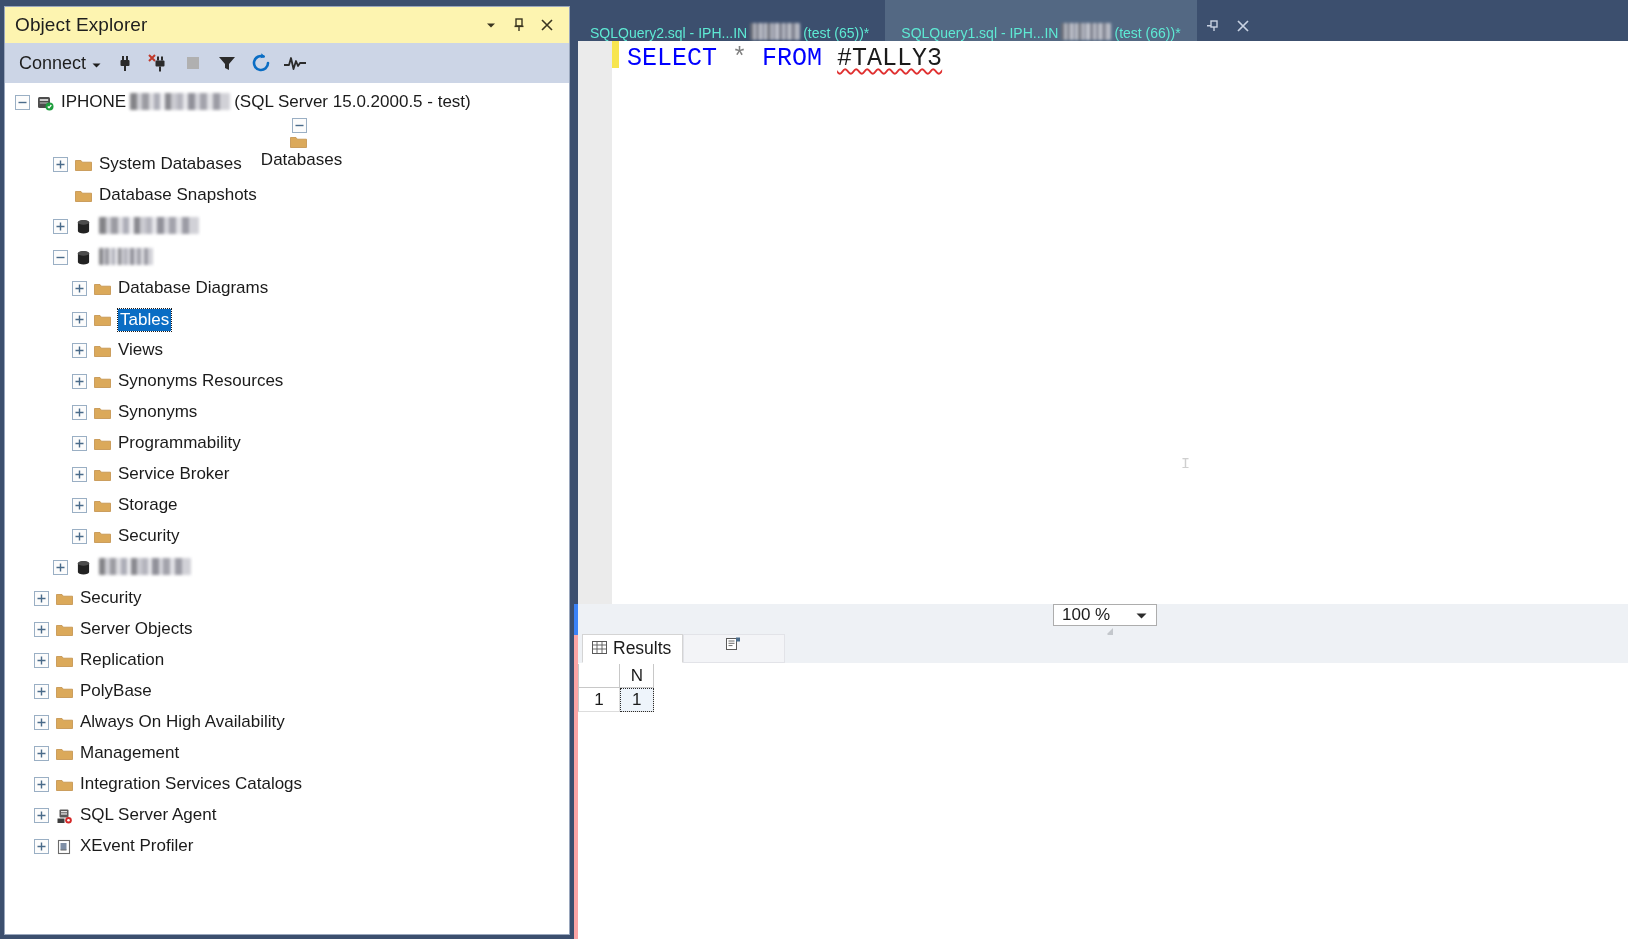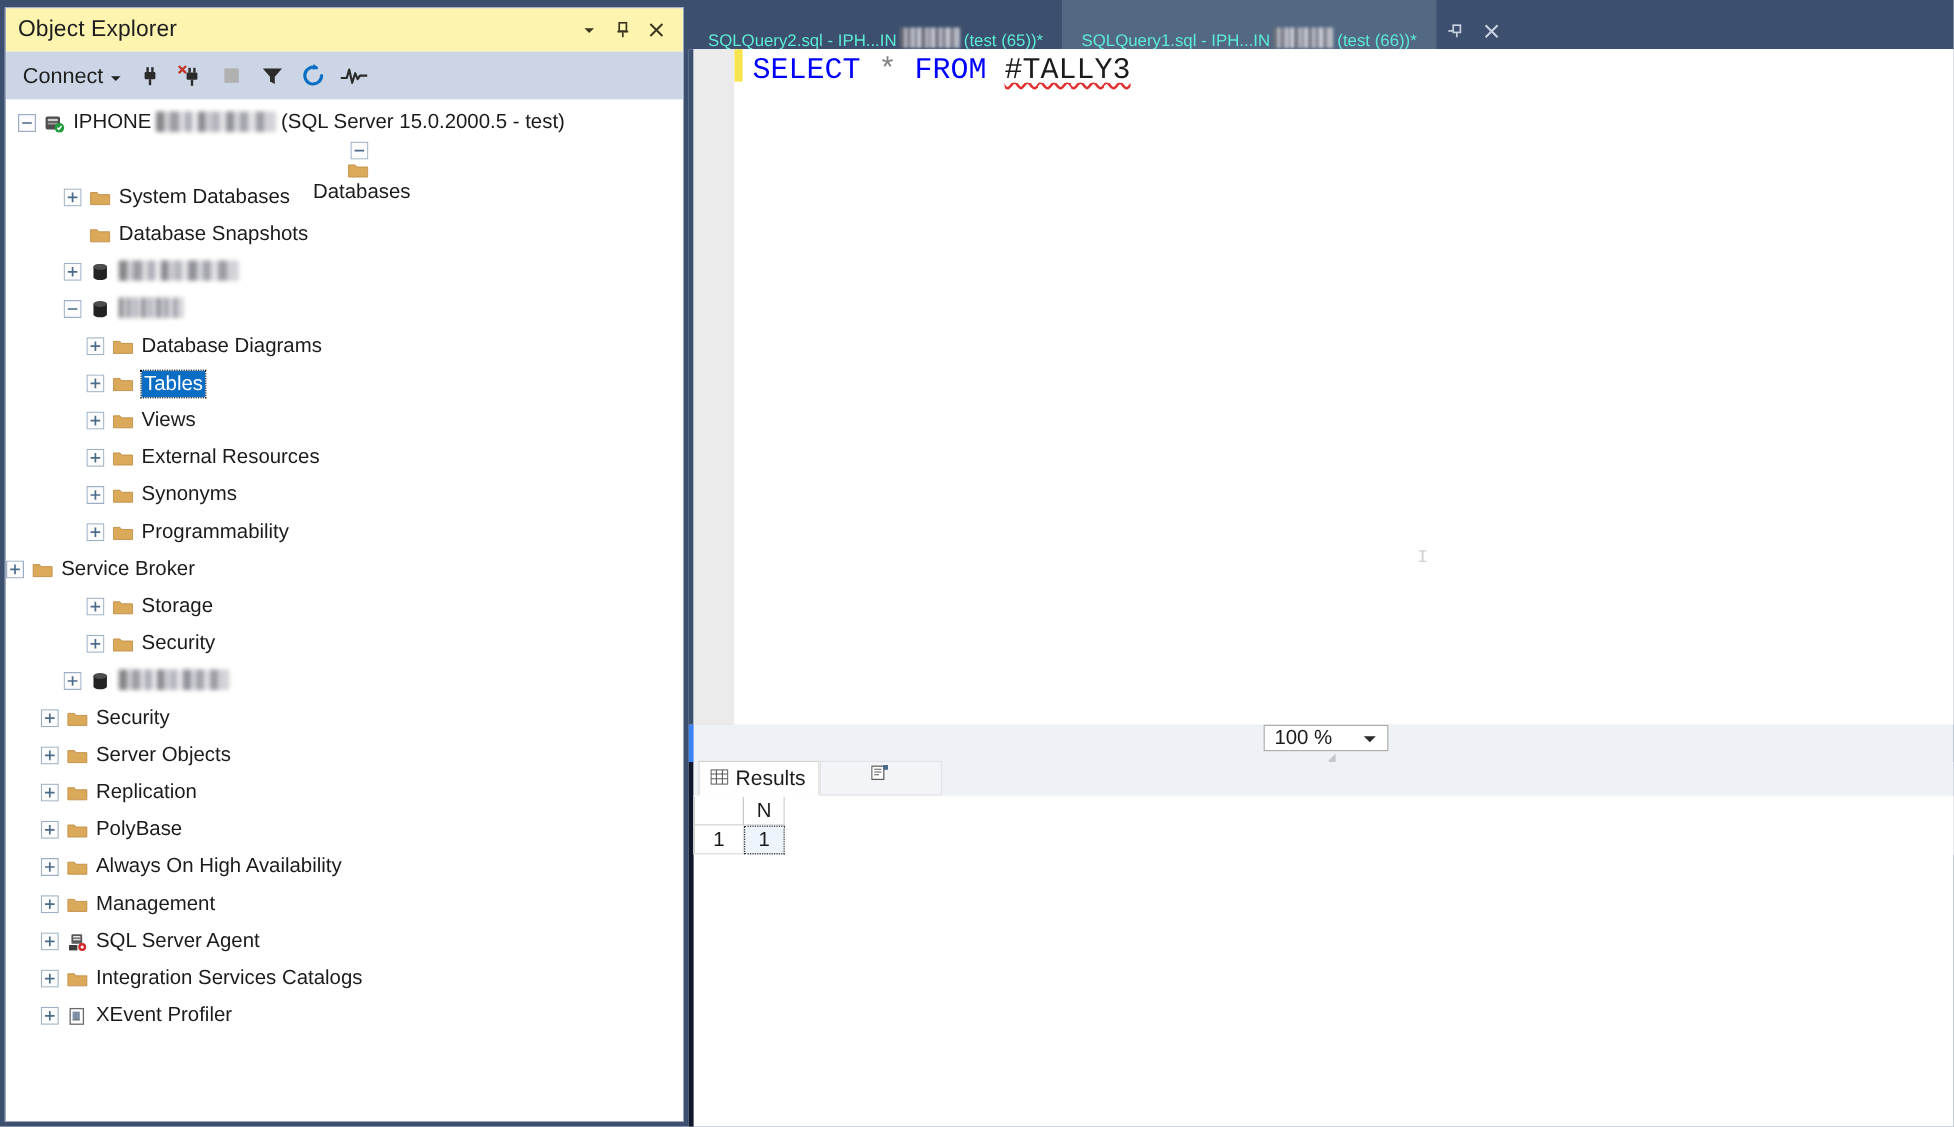--- a/index.html
+++ b/index.html
@@ -236,21 +236,21 @@
     margin-left: 10px;
     cursor: pointer;
     display: flex; align-items: center;
   }
 
   .results-pane {
     position: absolute;
     left: 0; top: 635px;
     width: 1054px; height: 304px;
     background: #ffffff;
-    border-left: 4px solid #0f172a;
+    border-left: 4px solid #fca5a5;
   }
   .results-tabs {
     height: 29px;
     background: #eef1f5;
     display: flex; align-items: flex-end;
     padding-left: 4px;
     border-bottom: 1px solid #ffffff;
   }
   .res-tab {
     height: 29px;
@@ -517,21 +517,21 @@
             <svg width="15" height="15" viewBox="0 0 15 15">
               <rect x="0.5" y="0.5" width="14" height="14" fill="#fcfcfc" stroke="#9aafc4"></rect>
               <path d="M3.5 7.5 L11.5 7.5 M7.5 3.5 L7.5 11.5" stroke="#4a6b8a" stroke-width="1.4"></path>
             </svg>
           </span>
           <span class="tree-icon">
             <svg width="17" height="14" viewBox="0 0 17 14">
               <path d="M0.5 2.5 L6 2.5 L7.3 4.2 L16.5 4.2 L16.5 12.5 L0.5 12.5 Z" fill="#dba95a" stroke="#c2914a" stroke-width="0.8"></path>
             </svg>
           </span>
-          <span class="tree-label">External Resources</span>
+          <span class="tree-label">Synonyms Resources</span>
         </div>
         <div class="tree-row" style="padding-left: 67px;">
           <span class="tree-expander">
             <svg width="15" height="15" viewBox="0 0 15 15">
               <rect x="0.5" y="0.5" width="14" height="14" fill="#fcfcfc" stroke="#9aafc4"></rect>
               <path d="M3.5 7.5 L11.5 7.5 M7.5 3.5 L7.5 11.5" stroke="#4a6b8a" stroke-width="1.4"></path>
             </svg>
           </span>
           <span class="tree-icon">
             <svg width="17" height="14" viewBox="0 0 17 14">
@@ -547,21 +547,21 @@
               <path d="M3.5 7.5 L11.5 7.5 M7.5 3.5 L7.5 11.5" stroke="#4a6b8a" stroke-width="1.4"></path>
             </svg>
           </span>
           <span class="tree-icon">
             <svg width="17" height="14" viewBox="0 0 17 14">
               <path d="M0.5 2.5 L6 2.5 L7.3 4.2 L16.5 4.2 L16.5 12.5 L0.5 12.5 Z" fill="#dba95a" stroke="#c2914a" stroke-width="0.8"></path>
             </svg>
           </span>
           <span class="tree-label">Programmability</span>
         </div>
-        <div class="tree-row" style="">
+        <div class="tree-row" style="padding-left: 67px;">
           <span class="tree-expander">
             <svg width="15" height="15" viewBox="0 0 15 15">
               <rect x="0.5" y="0.5" width="14" height="14" fill="#fcfcfc" stroke="#9aafc4"></rect>
               <path d="M3.5 7.5 L11.5 7.5 M7.5 3.5 L7.5 11.5" stroke="#4a6b8a" stroke-width="1.4"></path>
             </svg>
           </span>
           <span class="tree-icon">
             <svg width="17" height="14" viewBox="0 0 17 14">
               <path d="M0.5 2.5 L6 2.5 L7.3 4.2 L16.5 4.2 L16.5 12.5 L0.5 12.5 Z" fill="#dba95a" stroke="#c2914a" stroke-width="0.8"></path>
             </svg>
@@ -688,53 +688,53 @@
               <rect x="0.5" y="0.5" width="14" height="14" fill="#fcfcfc" stroke="#9aafc4"></rect>
               <path d="M3.5 7.5 L11.5 7.5 M7.5 3.5 L7.5 11.5" stroke="#4a6b8a" stroke-width="1.4"></path>
             </svg>
           </span>
           <span class="tree-icon">
             <svg width="17" height="14" viewBox="0 0 17 14">
               <path d="M0.5 2.5 L6 2.5 L7.3 4.2 L16.5 4.2 L16.5 12.5 L0.5 12.5 Z" fill="#dba95a" stroke="#c2914a" stroke-width="0.8"></path>
             </svg>
           </span>
           <span class="tree-label">Management</span>
+        </div>
+        <div class="tree-row" style="padding-left: 29px;">
+          <span class="tree-expander">
+            <svg width="15" height="15" viewBox="0 0 15 15">
+              <rect x="0.5" y="0.5" width="14" height="14" fill="#fcfcfc" stroke="#9aafc4"></rect>
+              <path d="M3.5 7.5 L11.5 7.5 M7.5 3.5 L7.5 11.5" stroke="#4a6b8a" stroke-width="1.4"></path>
+            </svg>
+          </span>
+          <span class="tree-icon">
+            <svg width="17" height="14" viewBox="0 0 17 14">
+              <path d="M0.5 2.5 L6 2.5 L7.3 4.2 L16.5 4.2 L16.5 12.5 L0.5 12.5 Z" fill="#dba95a" stroke="#c2914a" stroke-width="0.8"></path>
+            </svg>
+          </span>
+          <span class="tree-label">Integration Services Catalogs</span>
         </div>
         <div class="tree-row" style="padding-left: 29px;">
           <span class="tree-expander">
             <svg width="15" height="15" viewBox="0 0 15 15">
               <rect x="0.5" y="0.5" width="14" height="14" fill="#fcfcfc" stroke="#9aafc4"></rect>
               <path d="M3.5 7.5 L11.5 7.5 M7.5 3.5 L7.5 11.5" stroke="#4a6b8a" stroke-width="1.4"></path>
             </svg>
           </span>
           <span class="tree-icon">
             <svg width="17" height="16" viewBox="0 0 17 16">
               <rect x="3.5" y="1.5" width="9" height="8" rx="1" fill="#5a5a5a"></rect>
               <rect x="5" y="3" width="6" height="1.3" fill="#e4e4e4"></rect>
               <rect x="5" y="5.3" width="6" height="1.3" fill="#e4e4e4"></rect>
               <rect x="1.5" y="10.5" width="7" height="4.5" fill="#3d3d3d"></rect>
               <circle cx="12.5" cy="12.2" r="3.3" fill="#d42828"></circle>
               <circle cx="12.5" cy="12.2" r="1.3" fill="#ffffff"></circle>
             </svg>
           </span>
           <span class="tree-label">SQL Server Agent</span>
-        </div>
-        <div class="tree-row" style="padding-left: 29px;">
-          <span class="tree-expander">
-            <svg width="15" height="15" viewBox="0 0 15 15">
-              <rect x="0.5" y="0.5" width="14" height="14" fill="#fcfcfc" stroke="#9aafc4"></rect>
-              <path d="M3.5 7.5 L11.5 7.5 M7.5 3.5 L7.5 11.5" stroke="#4a6b8a" stroke-width="1.4"></path>
-            </svg>
-          </span>
-          <span class="tree-icon">
-            <svg width="17" height="14" viewBox="0 0 17 14">
-              <path d="M0.5 2.5 L6 2.5 L7.3 4.2 L16.5 4.2 L16.5 12.5 L0.5 12.5 Z" fill="#dba95a" stroke="#c2914a" stroke-width="0.8"></path>
-            </svg>
-          </span>
-          <span class="tree-label">Integration Services Catalogs</span>
         </div>
         <div class="tree-row" style="padding-left: 29px;">
           <span class="tree-expander">
             <svg width="15" height="15" viewBox="0 0 15 15">
               <rect x="0.5" y="0.5" width="14" height="14" fill="#fcfcfc" stroke="#9aafc4"></rect>
               <path d="M3.5 7.5 L11.5 7.5 M7.5 3.5 L7.5 11.5" stroke="#4a6b8a" stroke-width="1.4"></path>
             </svg>
           </span>
           <span class="tree-icon">
             <svg width="16" height="16" viewBox="0 0 16 16">

